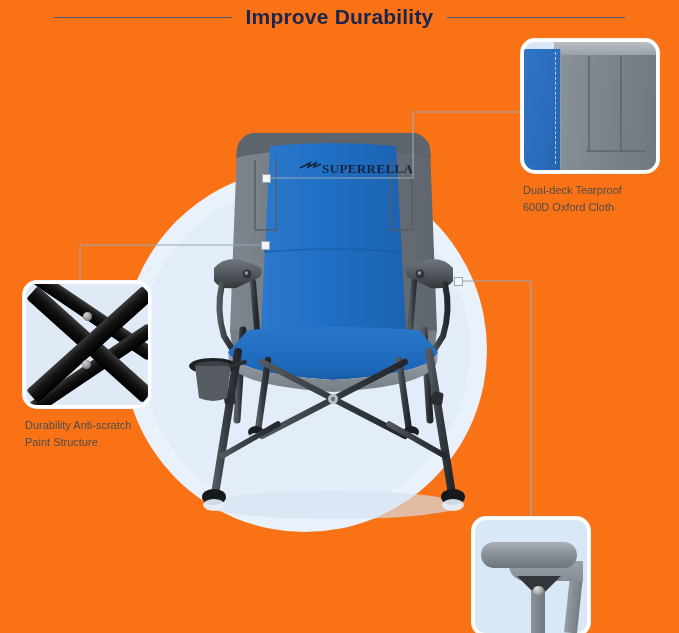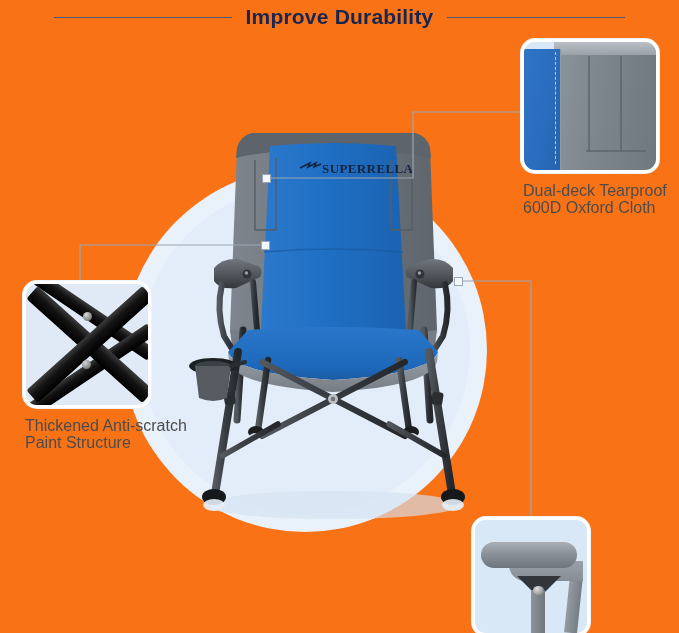--- a/index.html
+++ b/index.html
@@ -79,21 +79,21 @@
   .callout { position: absolute; }
   .callout-photo {
     position: relative;
     border-radius: 14px;
     background: #d9e8f6;
     border: 3px solid #ffffff;
     box-shadow: 0 0 0 1px #eef3f8;
     overflow: hidden;
   }
   .callout-caption {
-    font-size: 16px;
+    font-size: 11px;
     line-height: 17px;
     color: #4c4c4c;
     white-space: pre-line;
   }
 
   
   #callout-fabric { left: 521px; top: 39px; }
   #callout-fabric .callout-photo { width: 132px; height: 128px; }
   #callout-fabric .callout-caption { margin-top: 9px; margin-left: 2px; }
 
@@ -396,21 +396,21 @@
 
   <div class="callout" id="callout-frame">
     <div class="callout-photo">
       <div class="xbar c"></div>
       <div class="xbar d"></div>
       <div class="xbar a"></div>
       <div class="xbar b"></div>
       <div class="rivet r1"></div>
       <div class="rivet r2"></div>
     </div>
-    <div class="callout-caption">Thickened Anti-scratch
+    <div class="callout-caption">Durability Anti-scratch
 Paint Structure</div>
   </div>
 
   <div class="callout" id="callout-handrail">
     <div class="callout-photo">
       <div class="rail-post2"></div>
       <div class="rail-skirt"></div>
       <div class="rail-tube"></div>
       <div class="rail-bracket"></div>
       <div class="rail-post"></div>

